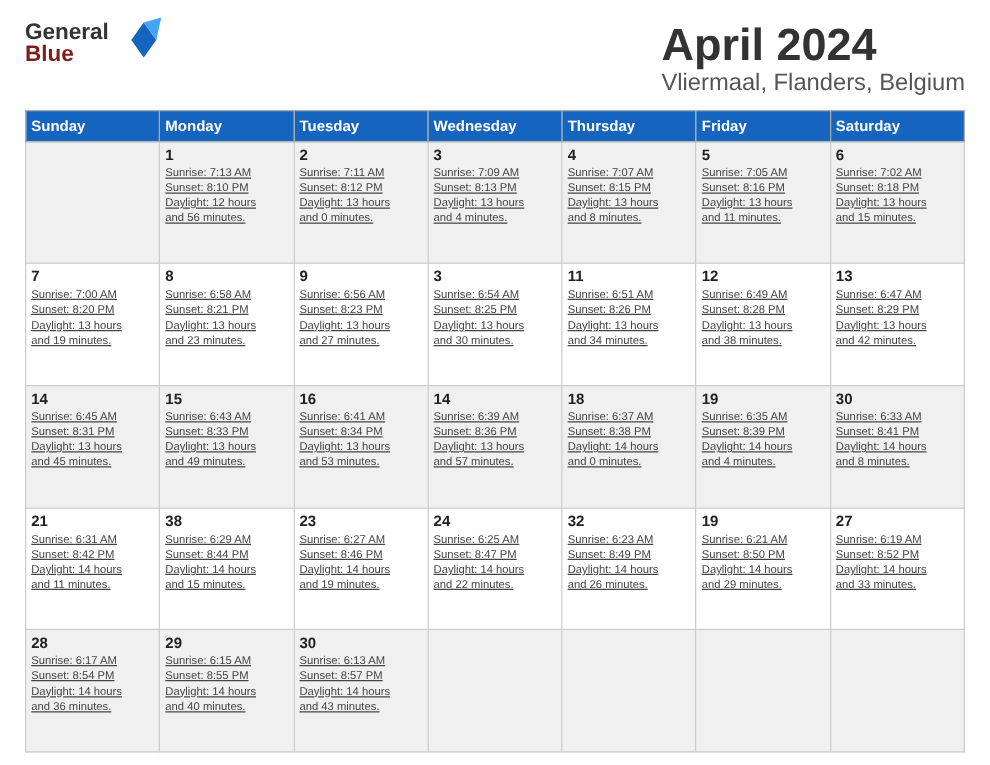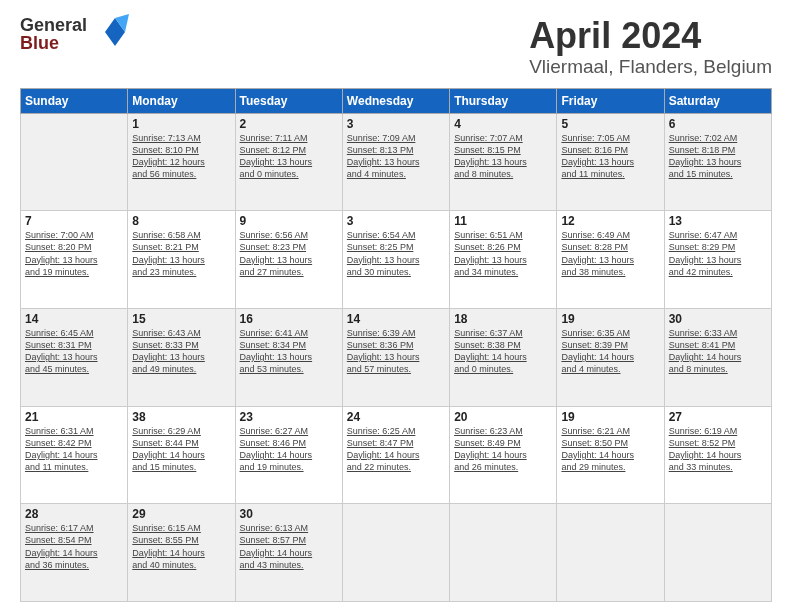--- a/index.html
+++ b/index.html
@@ -223,21 +223,21 @@
           </td>
           <td>
             <span class="day-number">23</span>
             <div class="cell-info">Sunrise: 6:27 AM<br>Sunset: 8:46 PM<br>Daylight: 14 hours<br>and 19 minutes.</div>
           </td>
           <td>
             <span class="day-number">24</span>
             <div class="cell-info">Sunrise: 6:25 AM<br>Sunset: 8:47 PM<br>Daylight: 14 hours<br>and 22 minutes.</div>
           </td>
           <td>
-            <span class="day-number">20</span>
+            <span class="day-number">32</span>
             <div class="cell-info">Sunrise: 6:23 AM<br>Sunset: 8:49 PM<br>Daylight: 14 hours<br>and 26 minutes.</div>
           </td>
           <td>
             <span class="day-number">19</span>
             <div class="cell-info">Sunrise: 6:21 AM<br>Sunset: 8:50 PM<br>Daylight: 14 hours<br>and 29 minutes.</div>
           </td>
           <td>
             <span class="day-number">27</span>
             <div class="cell-info">Sunrise: 6:19 AM<br>Sunset: 8:52 PM<br>Daylight: 14 hours<br>and 33 minutes.</div>
           </td>

